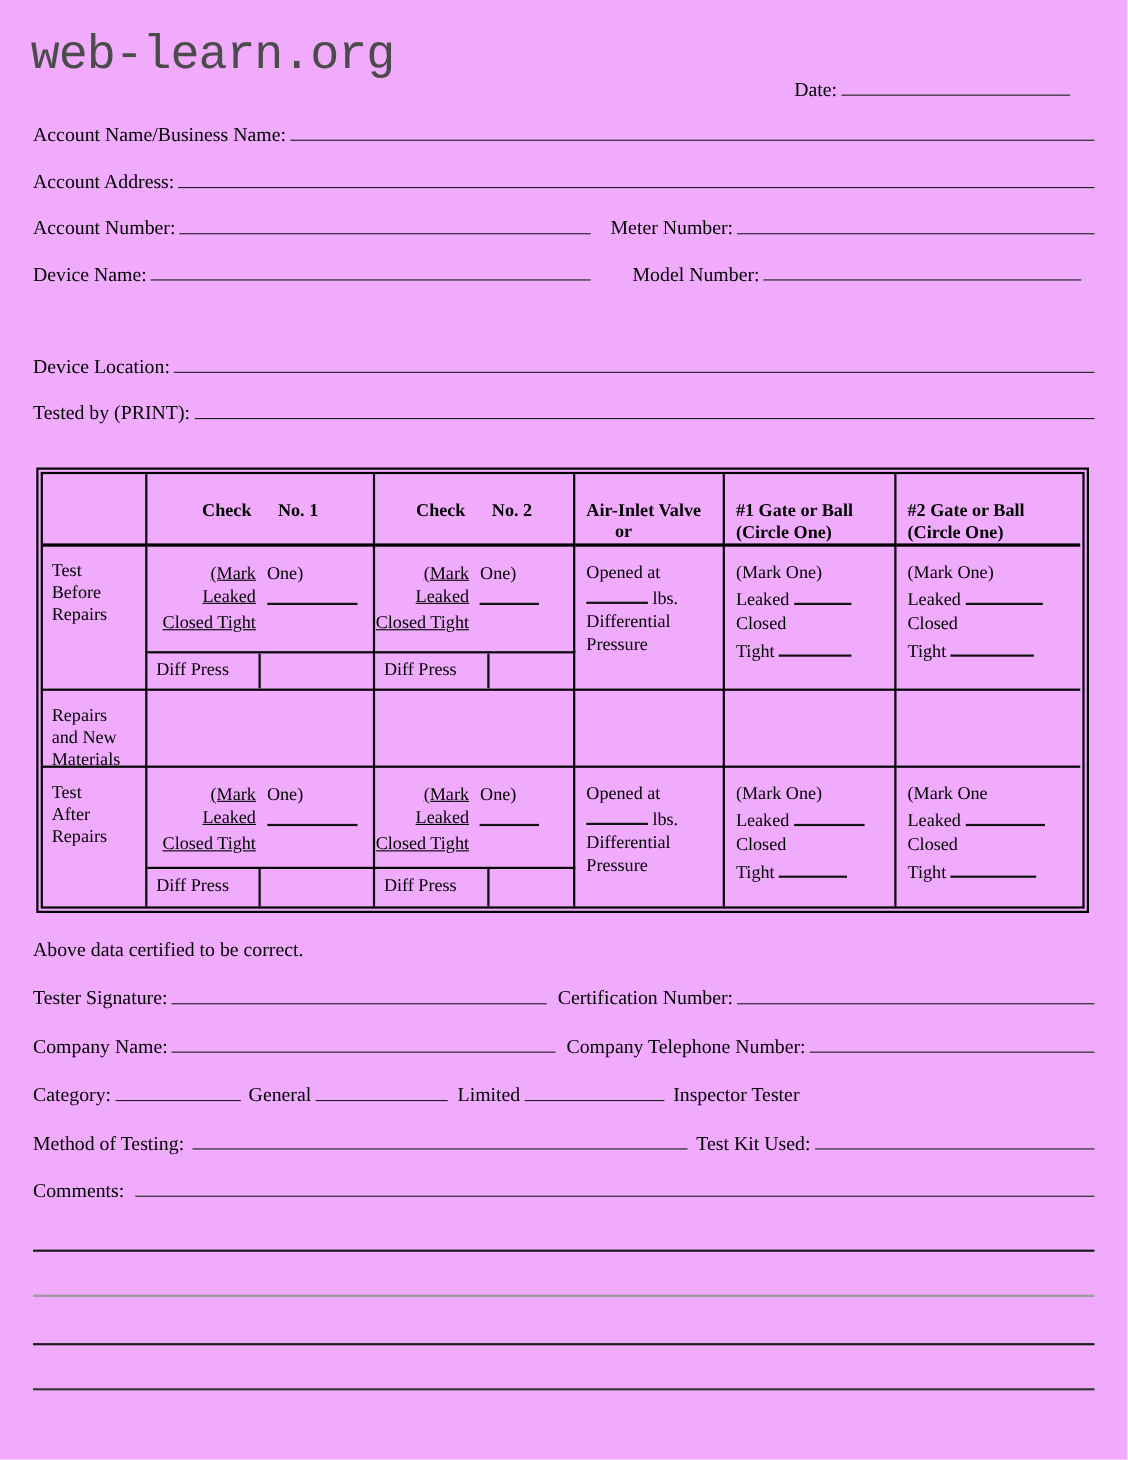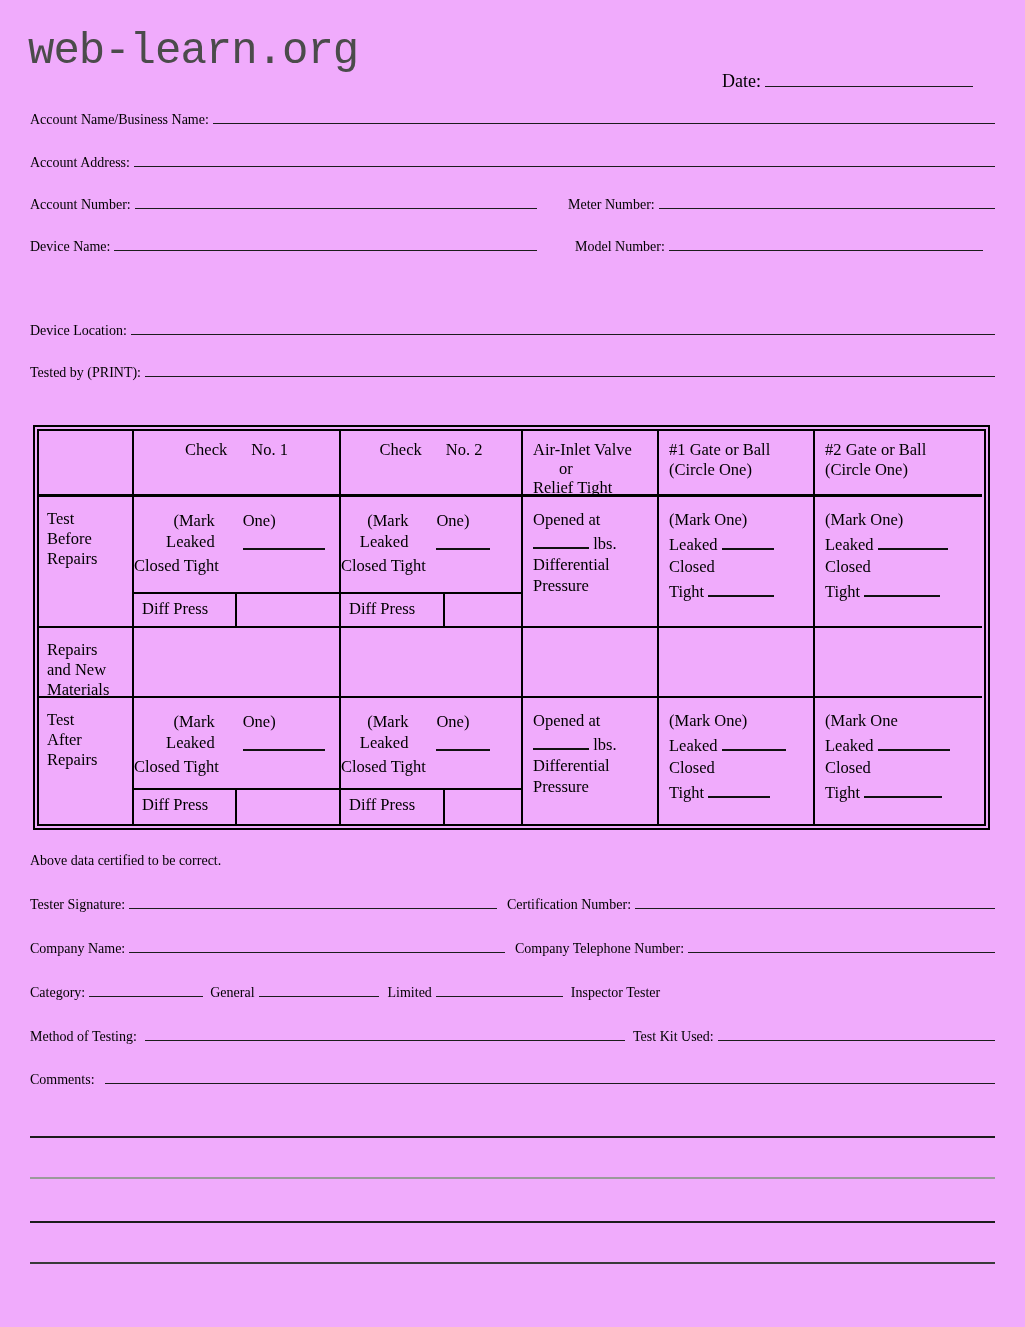--- a/index.html
+++ b/index.html
@@ -12,46 +12,46 @@
     position:absolute; left:28px; top:26px;
     font-family:"Liberation Mono", monospace;
     font-size:44px; color:#4b4b4b; letter-spacing:-1px; white-space:nowrap;
   }
   .title {
     position:absolute; left:50%; top:32px; transform:translateX(-50%);
     font-size:18px; font-weight:bold; letter-spacing:.4px; white-space:nowrap;
   }
   .daterow { position:absolute; top:71px; left:722px; width:251px; display:flex; align-items:baseline; font-size:18px; }
   
-  .row { position:absolute; left:30px; right:30px; display:flex; align-items:baseline; font-size:14px; }
+  .row { position:absolute; left:30px; right:30px; display:flex; align-items:baseline; font-size:18px; }
   .grp { display:flex; align-items:baseline;justify-content:center; }
   .fill { flex:1; border-bottom:1.6px solid #1c1c1c; margin-left:4px; }
   .fillw { border-bottom:1.6px solid #1c1c1c; margin-left:4px; }
   .lbl { white-space:nowrap; }
   
   .tblwrap { position:absolute; top:425px; left:33px; width:957px; border:2px solid #000; padding:2px; box-sizing:border-box; }
   .tbl {
     display:grid; border:2px solid #000;
     grid-template-columns:95px 207px 182px 136px 156px 167px;
     grid-template-rows:66px 97px 34px 70px 92px 34px;
     font-size:16.5px;
   }
   .c { border-right:2px solid #000; border-bottom:2px solid #000; box-sizing:border-box; overflow:hidden; }
   .nr { border-right:none; }
   .nb { border-bottom:none; }
   .hb { border-bottom:3px solid #000; }
-  .hdr { font-weight:normal; padding-top:9px; }
+  .hdr { font-weight:bold; padding-top:23px; }
   .hdr-check { display:flex; justify-content:center; gap:24px; }
   .hdr-air div { padding-left:10px; line-height:19px; }
   .hdr-air .mid { padding-left:36px; }
   .hdr-gate { padding-left:10px; line-height:20px; }
   .rowlabel { padding:12px 4px 0 8px; line-height:20px; }
   .span2 { grid-row:span 2; }
   .markcell { display:grid; grid-template-columns:53% 47%; padding-top:13px; line-height:21px; }
-  .markcell .l { text-align:right; padding-right:28px; white-space:nowrap; }
+  .markcell .l { text-align:right; padding-right:10px; white-space:nowrap;text-decoration:underline; }
   .markcell .r { text-align:left; }
   .uline { display:inline-block; border-bottom:2px solid #111; height:17px; vertical-align:baseline; }
   .aircell { padding:12px 4px 0 10px; line-height:21px; }
   .gatecell { padding:12px 4px 0 10px; line-height:22px; }
   .diffrow { display:flex; }
   .diffrow .dlabel { border-right:2px solid #000; padding:5px 0 0 8px; box-sizing:border-box; }
   .w50 { width:50%; } .w58 { width:58%; }
   
   .blankline { position:absolute; left:30px; right:30px; }
 </style>
@@ -74,21 +74,21 @@
   <div class="row" style="top:155px">
     <span class="lbl">Account Address:</span>
     <span class="fill"></span>
   </div>
 
   <div class="row" style="top:197px">
     <span class="grp" style="width:507px">
       <span class="lbl">Account Number:</span>
       <span class="fill"></span>
     </span>
-    <span class="grp" style="flex:1;margin-left:31px">
+    <span class="grp" style="flex:1;margin-left:18px">
       <span class="lbl">Meter Number:</span>
       <span class="fill"></span>
     </span>
   </div>
 
   <div class="row" style="top:239px">
     <span class="grp" style="width:507px">
       <span class="lbl">Device Name:</span>
       <span class="fill"></span>
     </span>

